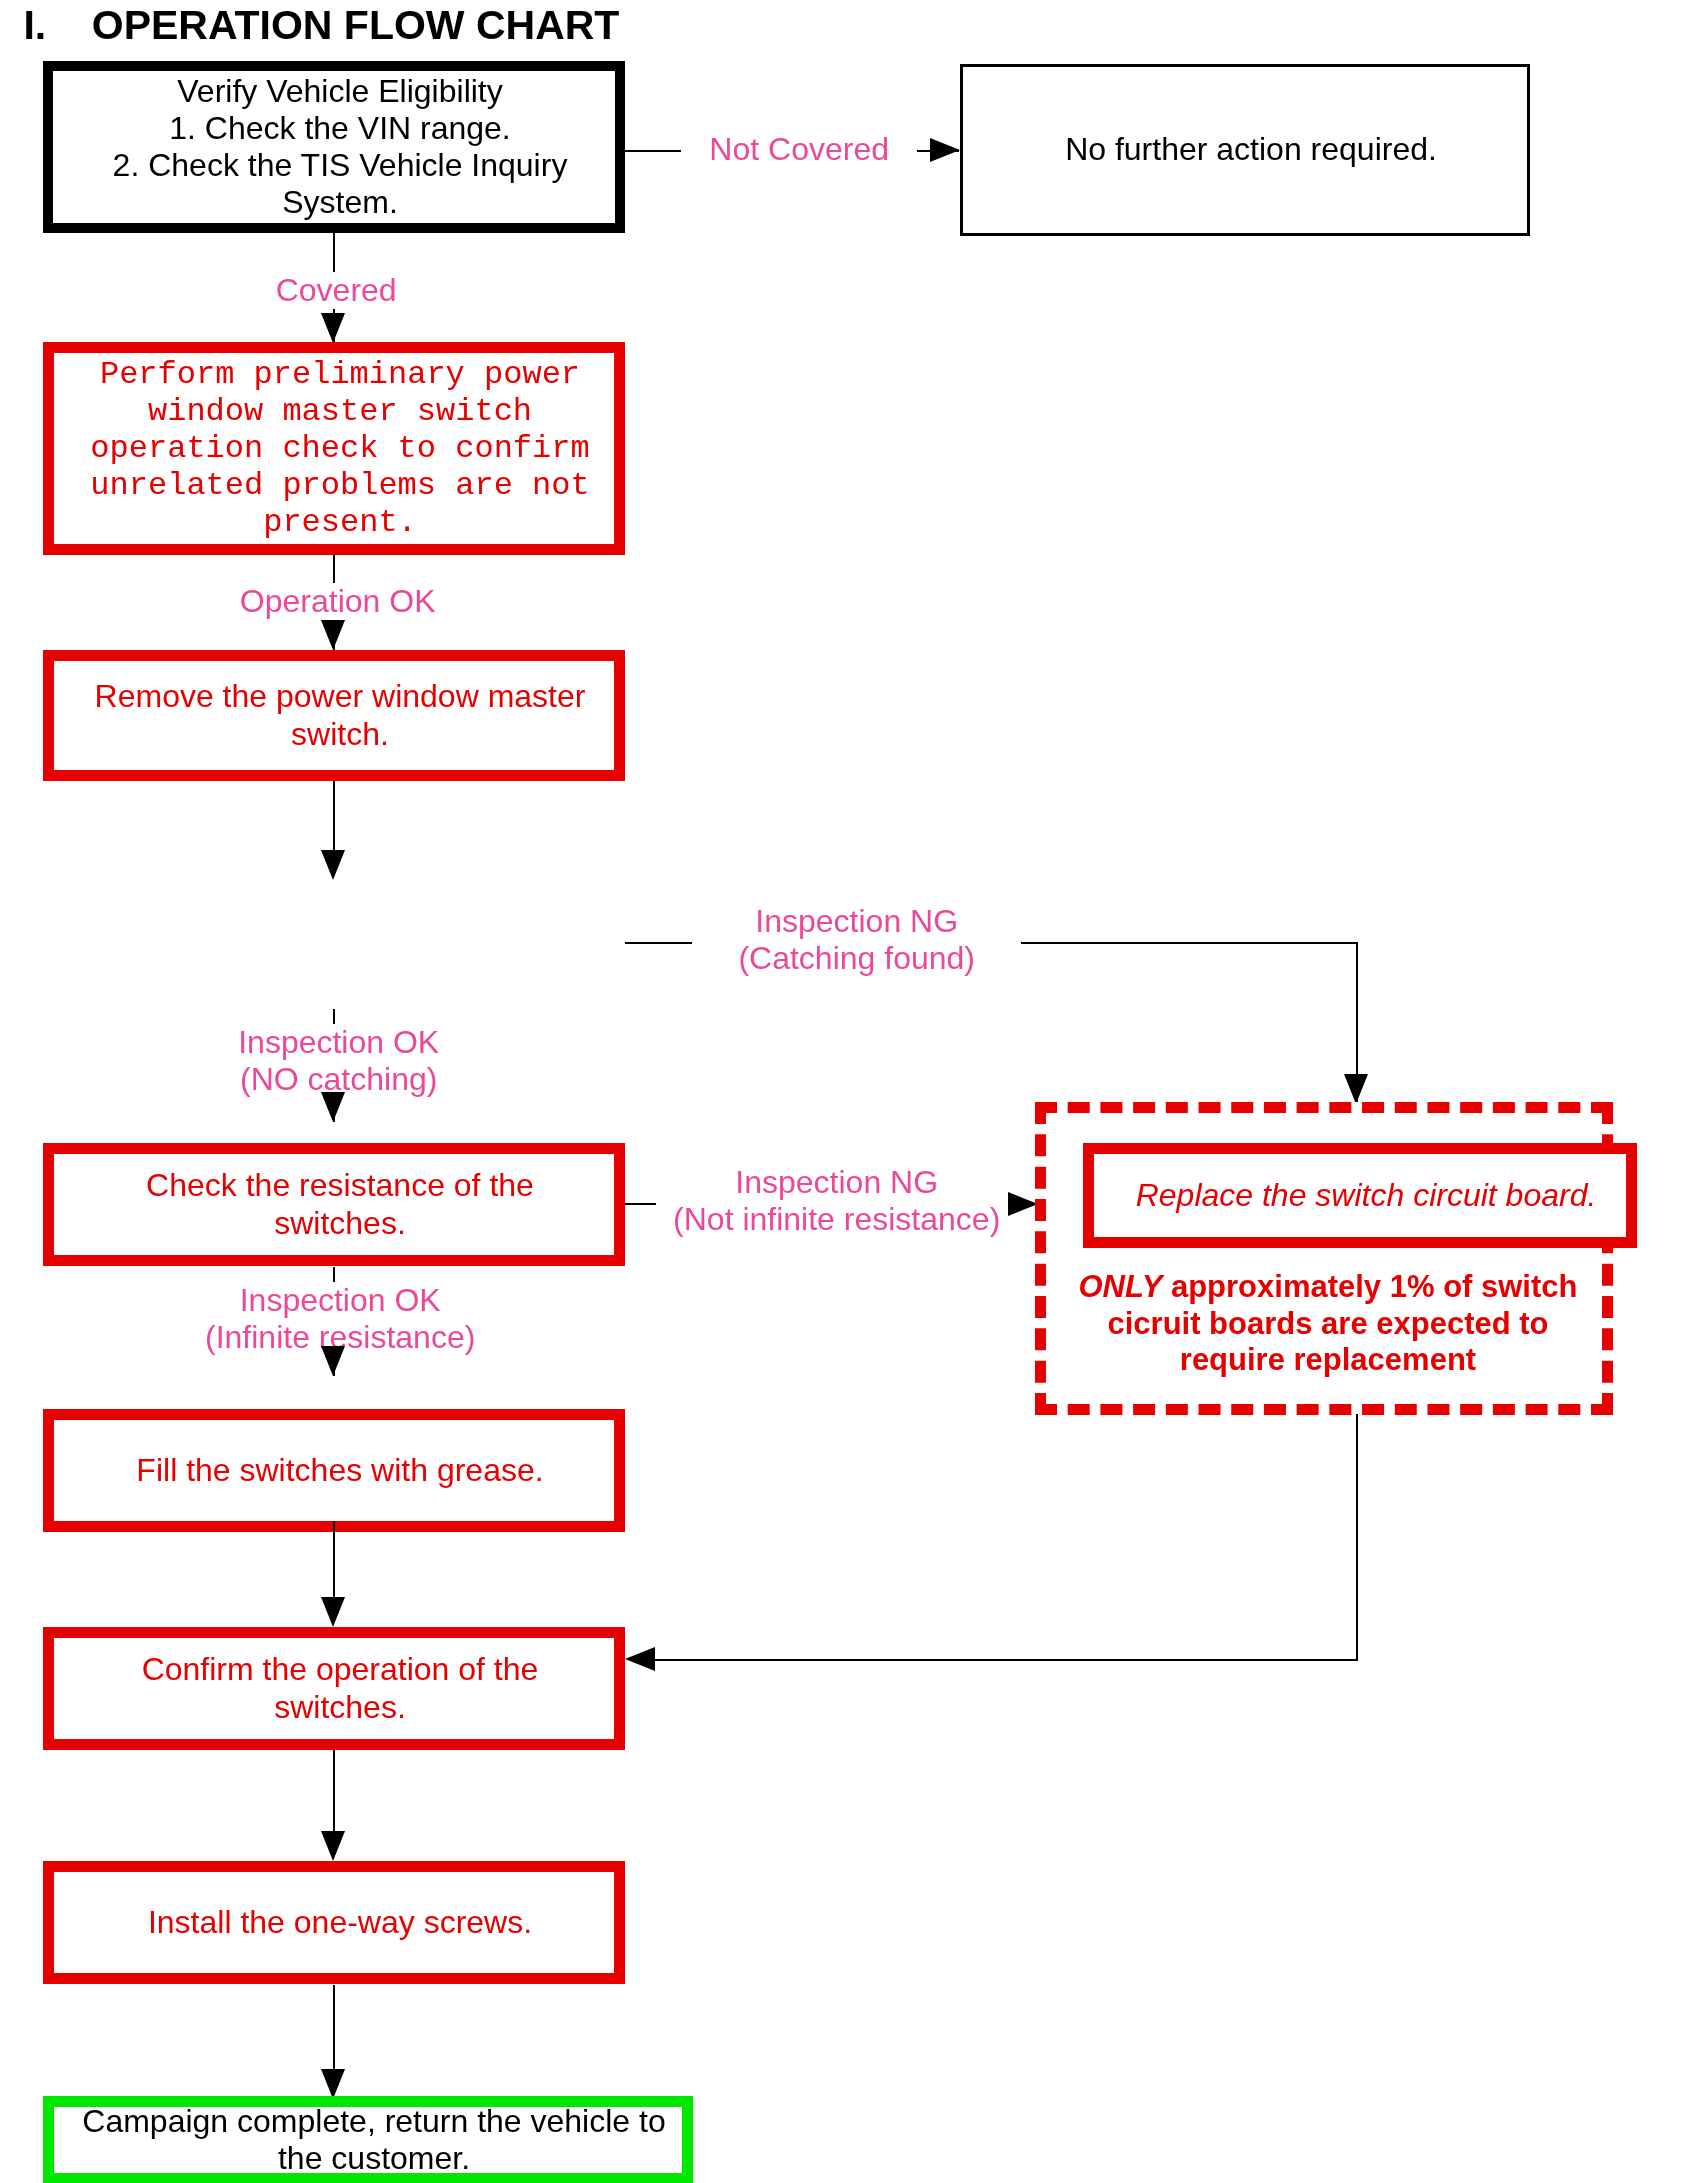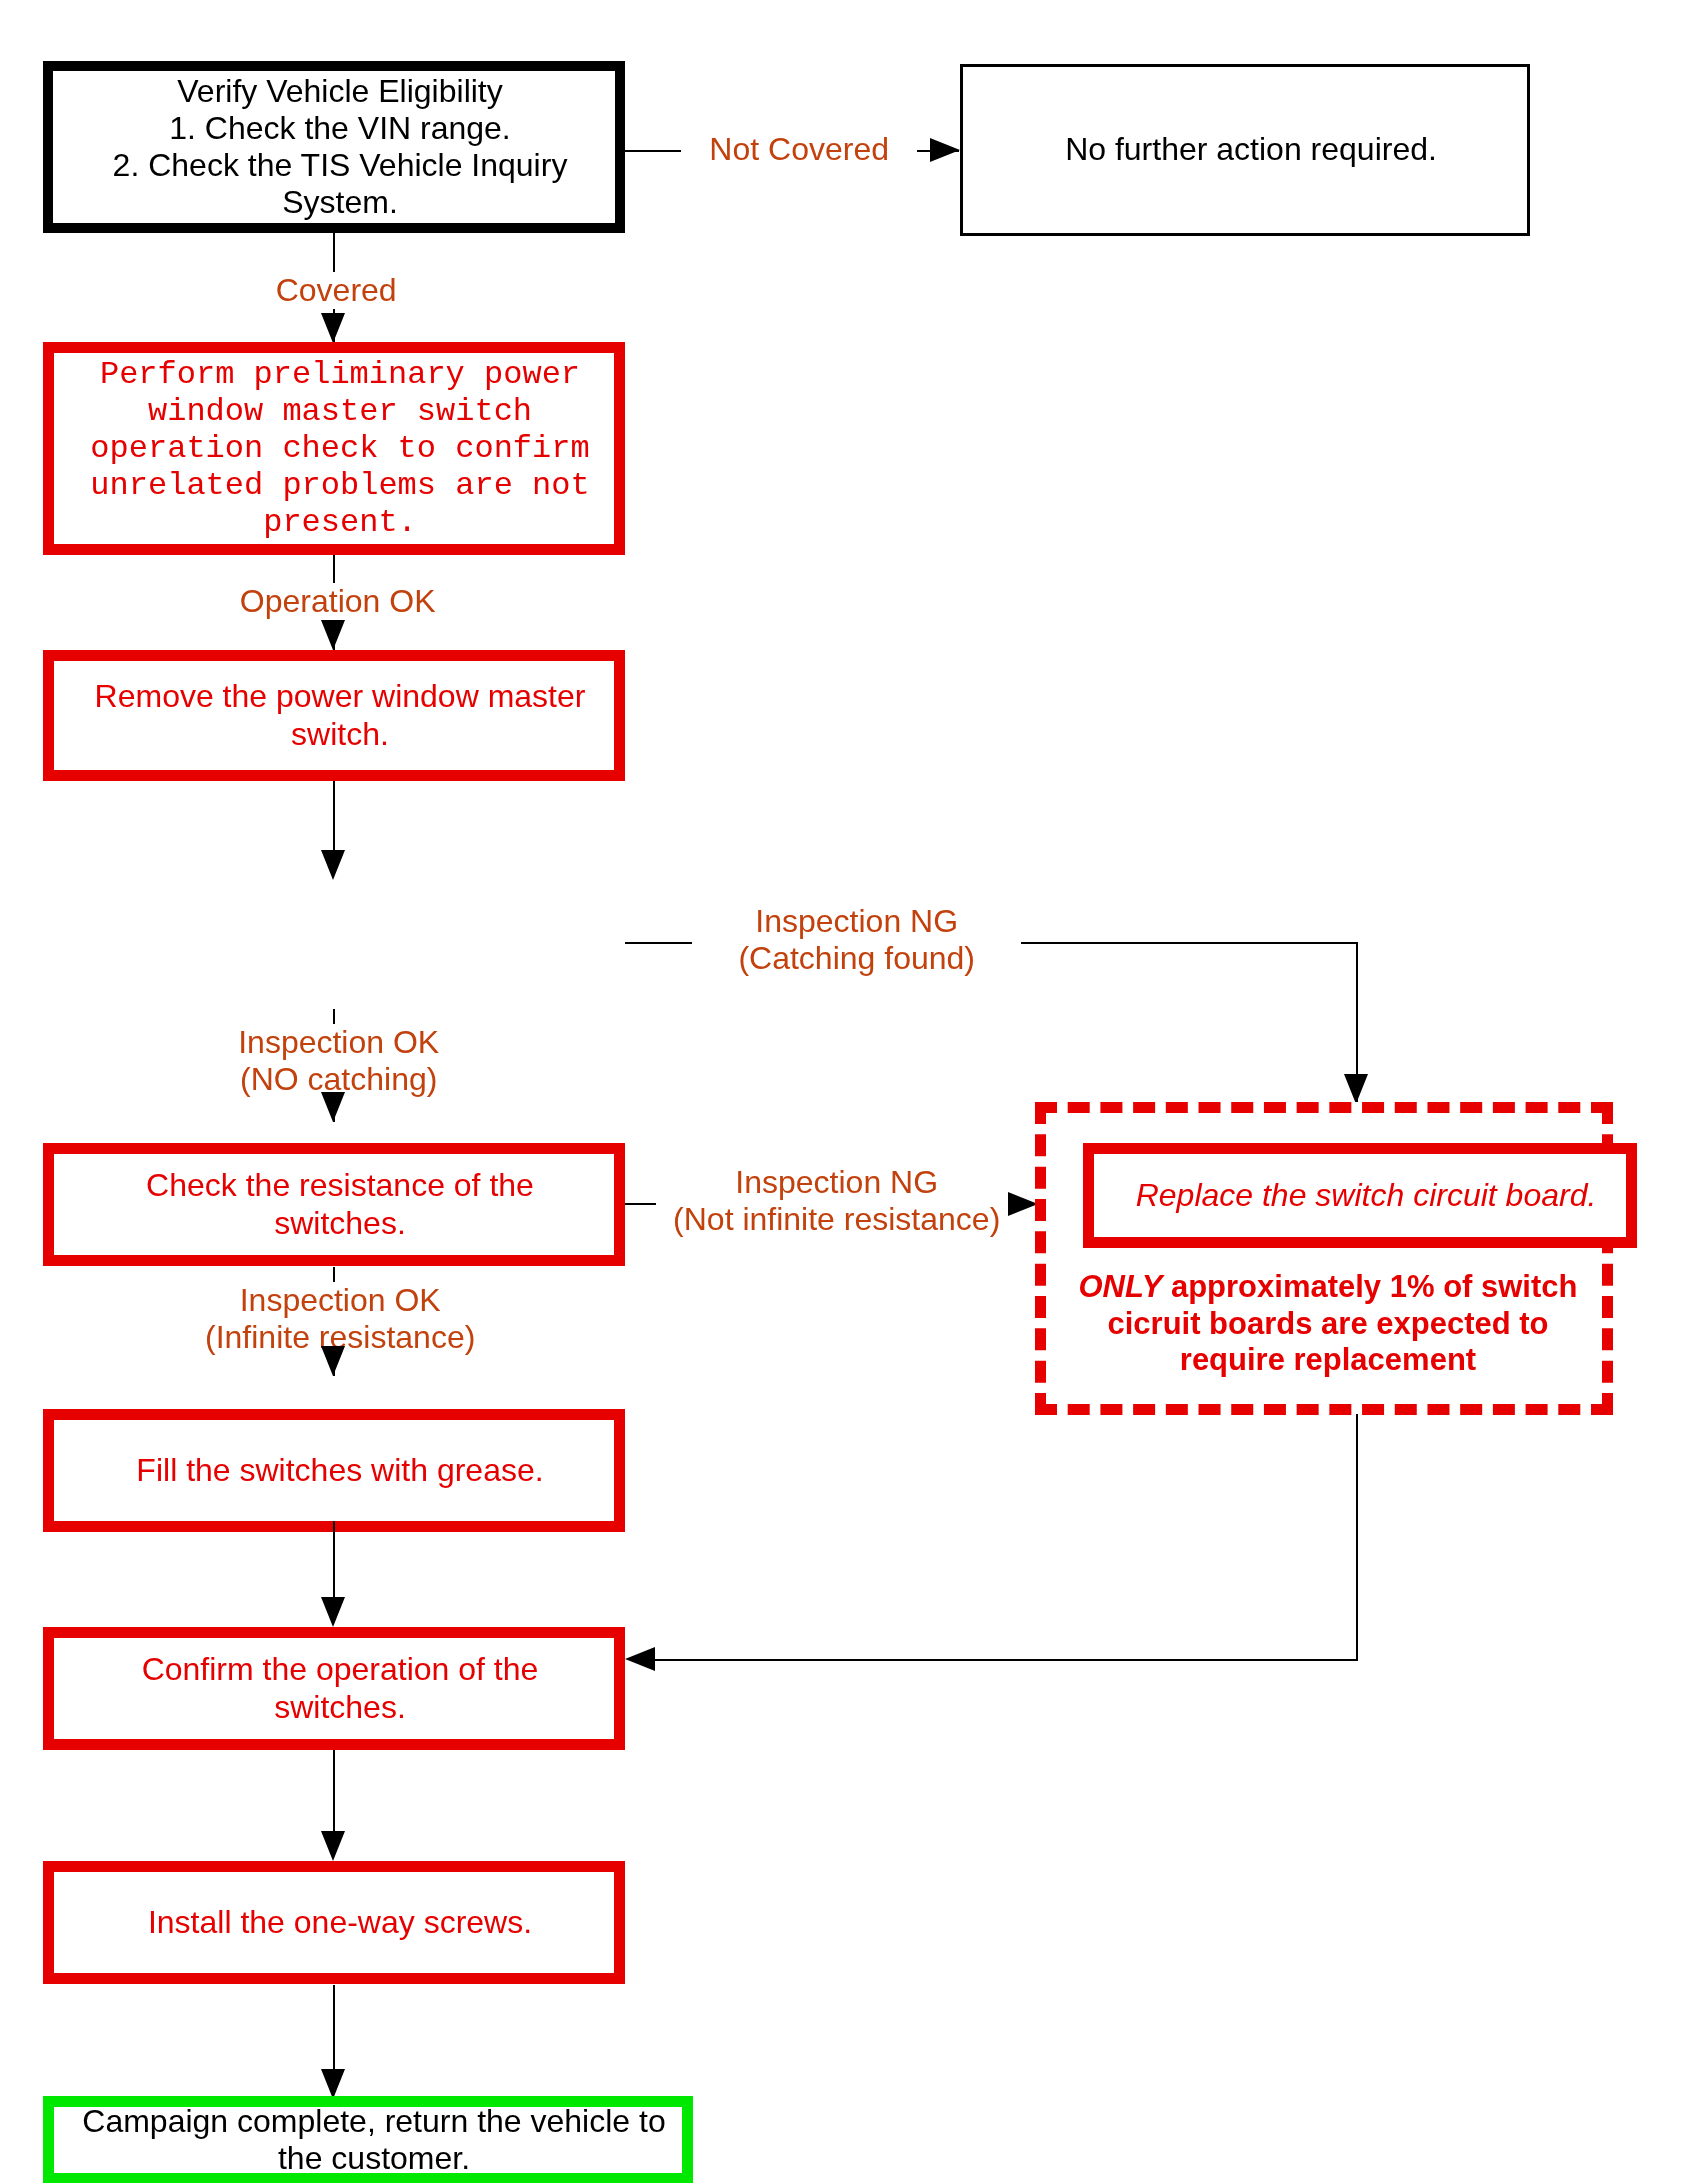--- a/index.html
+++ b/index.html
@@ -117,34 +117,35 @@
     position: absolute;
     width: 0;
     height: 0;
     border-top: 12.5px solid transparent;
     border-bottom: 12.5px solid transparent;
     border-right: 30px solid #000000;
   }
   
   .edge-label {
     position: absolute;
-    color: #c2410c;
+    color: #ec4899;
     font-size: 32px;
     text-align: center;
     line-height: 1.16;
     background: #ffffff;
     white-space: pre-line;
     padding: 0 4.7px;
   }
 </style>
 </head>
 <body>
 
 <div id="canvas">
 
+  <div class="title"><span>I.</span>&nbsp;&nbsp;&nbsp;&nbsp;<span>OPERATION FLOW CHART</span></div>
 
   <div class="box box-black" style="left:43px; top:61px; width:582px; height:172px;">
     <div class="box-inner-text">Verify Vehicle Eligibility
 1. Check the VIN range.
 2. Check the TIS Vehicle Inquiry System.</div>
   </div>
 
   <div class="box box-thin" style="left:960px; top:64px; width:570px; height:172px;">
     <div class="box-inner-text">No further action required.</div>
   </div>

